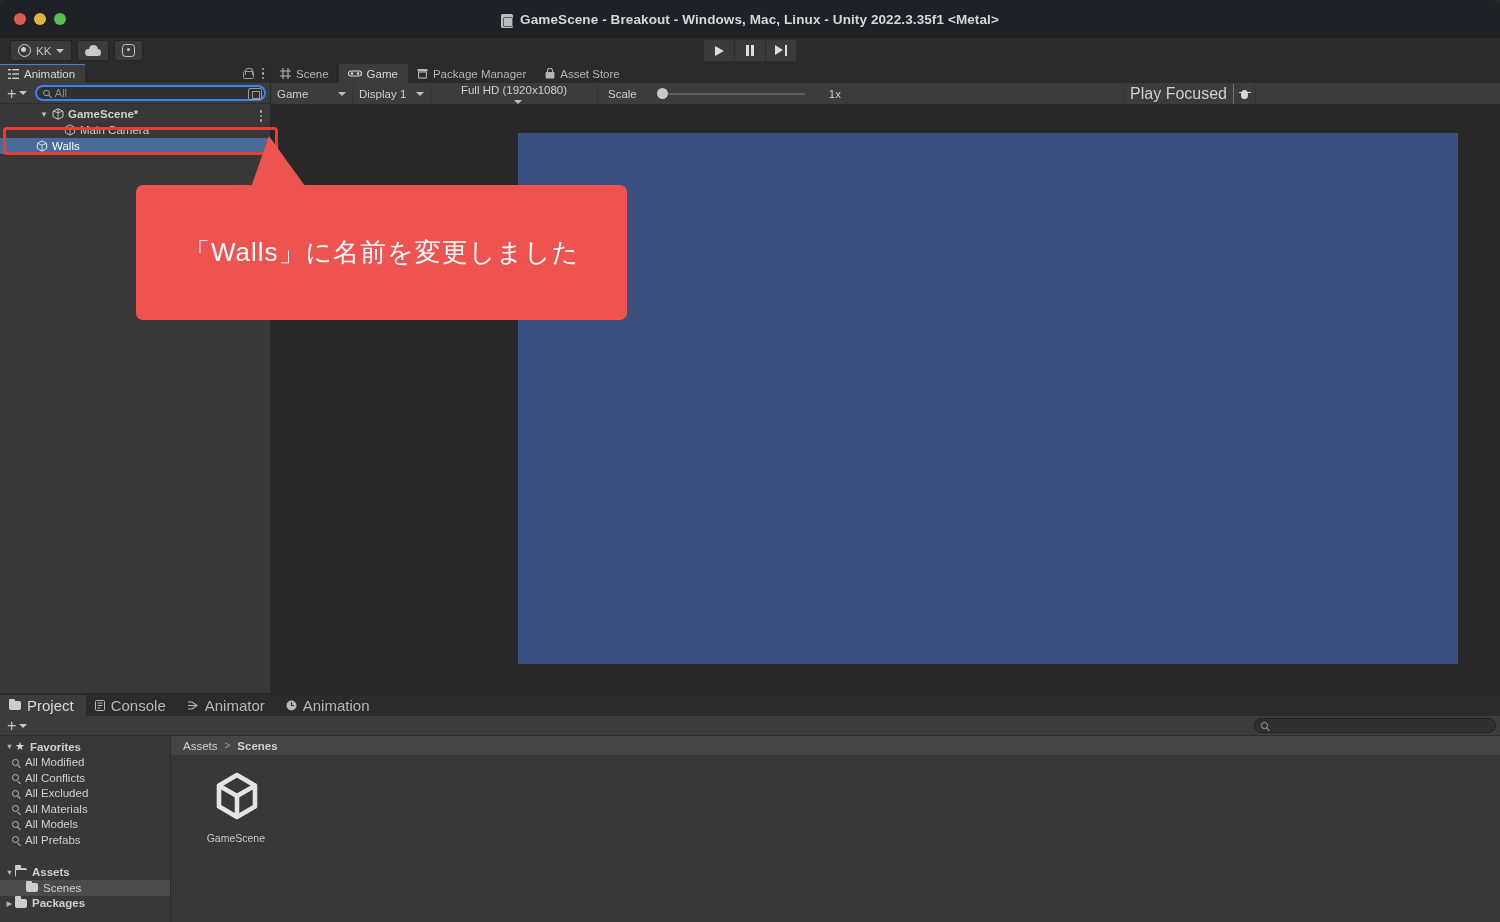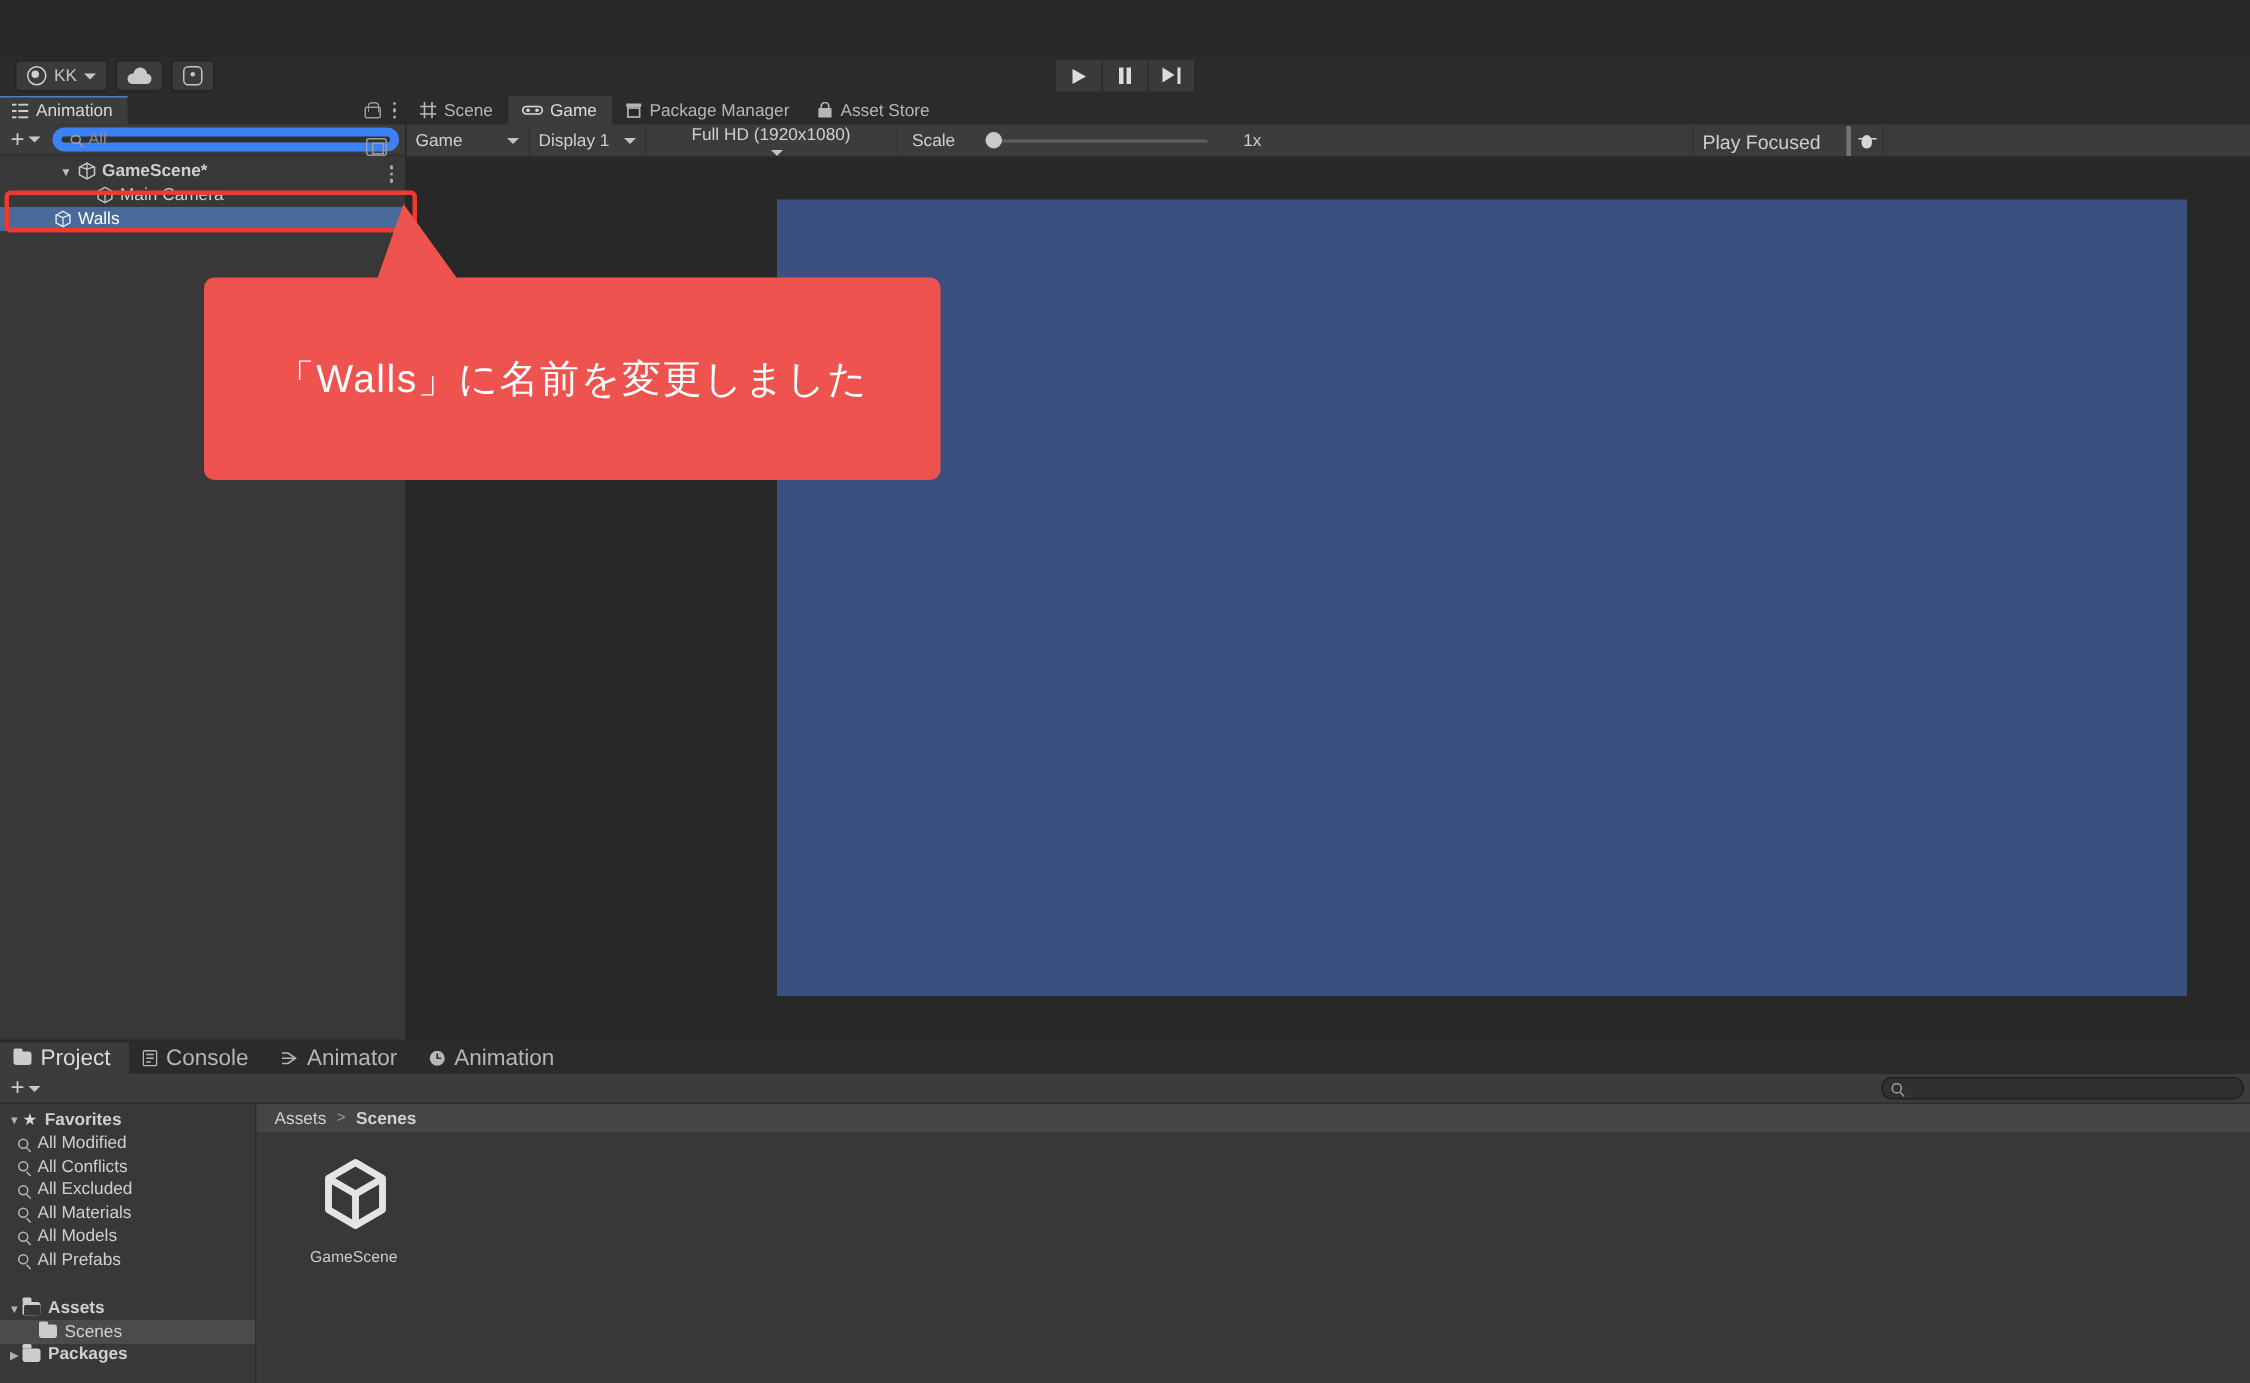--- a/index.html
+++ b/index.html
@@ -109,21 +109,21 @@
   .lock-ic::after { content: ""; position: absolute; left: 2.5px; top: 0; width: 6px; height: 6px; border: 1.3px solid #9a9a9a; border-bottom: none; border-radius: 3px 3px 0 0; }
   .kebab { display: flex; flex-direction: column; gap: 2px; }
   .kebab i { width: 2.5px; height: 2.5px; border-radius: 50%; background: #a8a8a8; display: block; }
   .hier-toolbar {
     height: 21px; background: #3c3c3c; display: flex; align-items: center;
     padding: 0 4px; gap: 5px; border-bottom: 1px solid #2e2e2e;
   }
   .plus-btn { display: flex; align-items: center; gap: 3px; padding: 0 3px; }
   .plus-sign { color: #c8c8c8; font-size: 16px; line-height: 13px; font-weight: 300; }
   .hsearch {
-    flex: 1; height: 16px; background: #303030; border: 6px solid #3b82f6;
+    flex: 1; height: 16px; background: #303030; border: 2px solid #3b82f6;
     border-radius: 8px; display: flex; align-items: center; padding: 0 6px; gap: 5px;
     position: relative;
   }
   .mag {
     width: 6.5px; height: 6.5px; border: 1.3px solid #a0a0a0; border-radius: 50%;
     position: relative; flex: 0 0 auto;
   }
   .mag::after { content: ""; position: absolute; right: -3px; bottom: -2.5px; width: 4px; height: 1.3px; background: #a0a0a0; transform: rotate(45deg); }
   .hsearch-txt { color: #8d8d8d; font-size: 11px; }
   .hsearch-right {
@@ -163,22 +163,22 @@
   .gt-drop .caret2 { width: 0; height: 0; border-left: 4px solid transparent; border-right: 4px solid transparent; border-top: 4px solid #c2c2c2; margin-left: 8px; }
   .scale-wrap { display: flex; align-items: center; gap: 20px; padding-left: 10px; }
   .scale-lbl { color: #cfcfcf; font-size: 11.5px; }
   .slider { width: 148px; height: 12px; position: relative; display: flex; align-items: center; }
   .slider-track { position: absolute; left: 0; right: 0; height: 2px; background: #5e5e5e; border-radius: 1px; }
   .slider-knob { position: absolute; left: 0; width: 11px; height: 11px; border-radius: 50%; background: #c9c9c9; }
   .scale-val { color: #cfcfcf; font-size: 11.5px; margin-left: 4px; }
   .gt-right { position: absolute; right: 244px; top: 1px; display: flex; align-items: center; gap: 0; }
   .pf-drop {
     height: 20px; display: flex; align-items: center; justify-content: space-between;
-    padding: 0 6px; color: #cfcfcf; font-size: 13px; min-width: 106px;
-    border-left: 1px solid #333; border-right: 3px solid #737373;
+    padding: 0 6px; color: #cfcfcf; font-size: 16px; min-width: 106px;
+    border-left: 1px solid #333; border-right: 1px solid #737373;
   }
   .bug-btn { width: 22px; height: 20px; display: flex; align-items: center; justify-content: center; border-right: 1px solid #333; }
   .bug-ic { width: 12px; height: 12px; position: relative; }
   .bug-ic::before { content: ""; position: absolute; left: 2.5px; top: 1.5px; width: 7px; height: 9px; border-radius: 50% 50% 45% 45%; background: #d6d6d6; }
   .bug-ic::after {
     content: ""; position: absolute; left: 0px; top: 3.5px; width: 12px; height: 1.2px; background: #d6d6d6;
   }
   .game-view {
     position: absolute; left: 247px; top: 69px; width: 940px; height: 531px;
     background: #3c5080;
@@ -240,20 +240,31 @@
   .callout-text { color: #ffffff; font-size: 26px; letter-spacing: 1px; }
   .callout-tail {
     position: absolute; left: 247px; top: 136px; width: 60px; height: 60px;
   }
 </style>
 </head>
 <body>
 
 <div id="root">
 
+  <div class="titlebar">
+    <div class="traffic">
+      <div class="tl r"></div>
+      <div class="tl y"></div>
+      <div class="tl g"></div>
+    </div>
+    <div class="title-text">
+      <span class="title-icon"></span>
+      <span>GameScene - Breakout - Windows, Mac, Linux - Unity 2022.3.35f1 &lt;Metal&gt;</span>
+    </div>
+  </div>
 
   <div class="maintoolbar">
     <div class="acct-group">
       <div class="tb-btn">
         <span class="avatar-ic"></span>
         <span>KK</span>
         <span class="caret"></span>
       </div>
       <div class="tb-btn">
         <span class="cloud-ic"></span>

